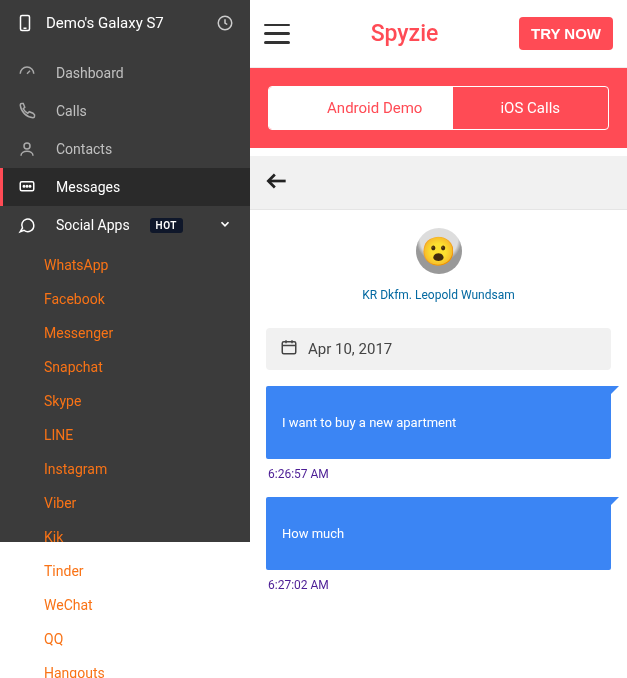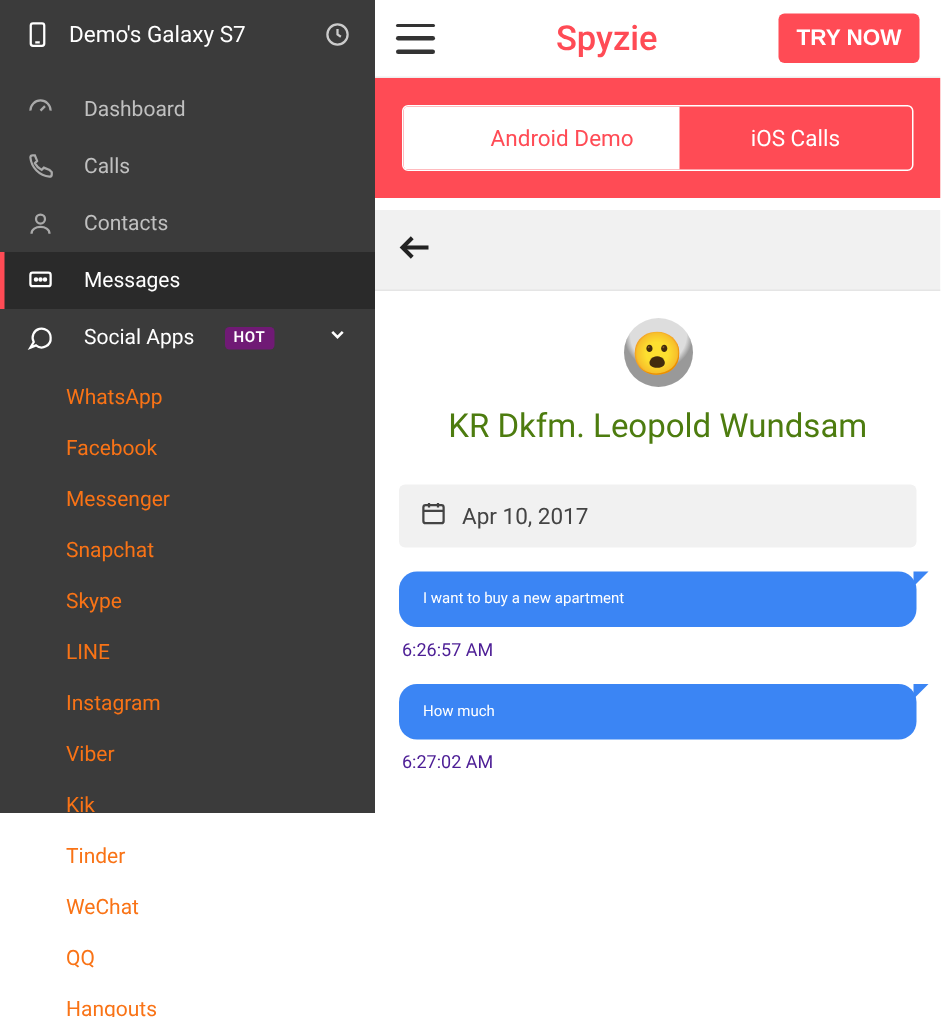--- a/index.html
+++ b/index.html
@@ -42,21 +42,21 @@
     color: #c0c0c0;
     cursor: pointer;
   }
   .sb-item.active {
     background: #2a2a2a;
     color: #fff;
     border-left: 3px solid #ff4b55;
     padding-left: 15px;
   }
   .sb-item .hot {
-    background: #701a75;
+    background: #0f172a;
     color: #fff;
     font-size: 10px;
     font-weight: 600;
     padding: 2px 6px;
     border-radius: 3px;
     letter-spacing: 0.5px;
   }
   .sb-item .chev { margin-left: auto; color: #fff; }
   .sb-sub {
     display: flex; flex-direction: column;
@@ -71,21 +71,21 @@
   .ico { width: 18px; height: 18px; display: inline-block; flex: 0 0 18px; }
   .ico svg { width: 100%; height: 100%; }
 
   
   .main {
     flex: 1;
     display: flex; flex-direction: column;
     background: #fff;
   }
   .header {
-    height: 52px;
+    height: 68px;
     display: flex; align-items: center;
     padding: 0 14px;
     gap: 14px;
     border-bottom: 1px solid #eee;
   }
   .brand {
     flex: 1;
     text-align: center;
     color: #ff4b55;
     font-size: 23px;
@@ -144,39 +144,39 @@
   .contact-block { text-align: center; padding: 18px 0 26px; }
   .avatar {
     width: 46px; height: 46px;
     border-radius: 50%;
     margin: 0 auto 14px;
     display:flex; align-items:center; justify-content:center;
     background: radial-gradient(circle at 50% 25%, #ddd 0 45%, #999 55% 100%);
     overflow:hidden;
     font-size: 28px;
   }
-  .contact-name { font-size: 22px; color: #4d7c0f; }
+  .contact-name { font-size: 12px; color: #0369a1; }
 
   .date-pill {
     margin: 0 16px;
     background: #f1f1f1;
     border-radius: 4px;
     padding: 10px 14px;
     display: flex; align-items: center; gap: 10px;
     color: #444;
     font-size: 15px;
   }
 
   .msgs { padding: 16px; display: flex; flex-direction: column; }
   .bubble {
     background: #3b85f4;
     color: #fff;
-    padding: 13px 16px;
-    border-radius: 12px;
-    font-size: 10px;
+    padding: 29px 16px;
+    border-radius: 2px;
+    font-size: 13px;
     position: relative;
     max-width: 100%;
   }
   .bubble::after {
     content:""; position:absolute; top:0; right:-8px;
     border-top: 0 solid transparent;
     border-left: 10px solid #3b85f4;
     border-bottom: 10px solid transparent;
   }
   .msg-time { color:#4c1d95; font-size:12px; margin: 8px 2px 16px; }

